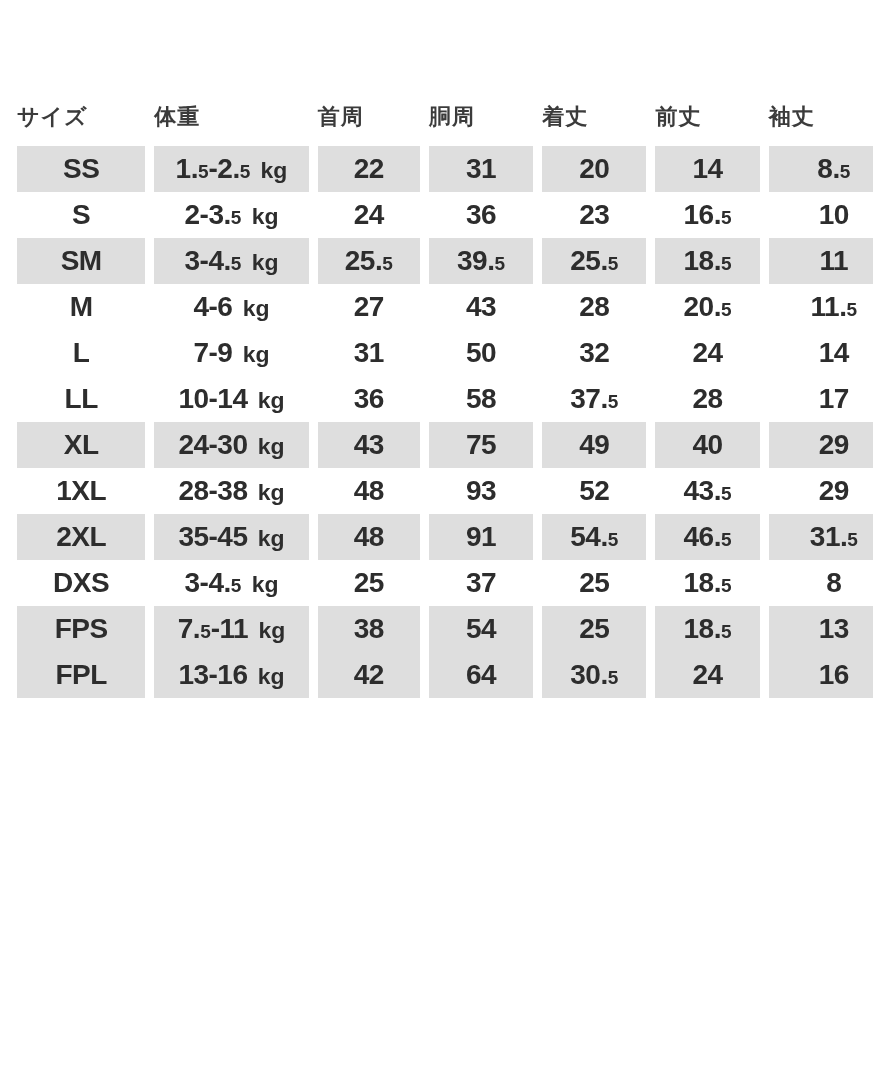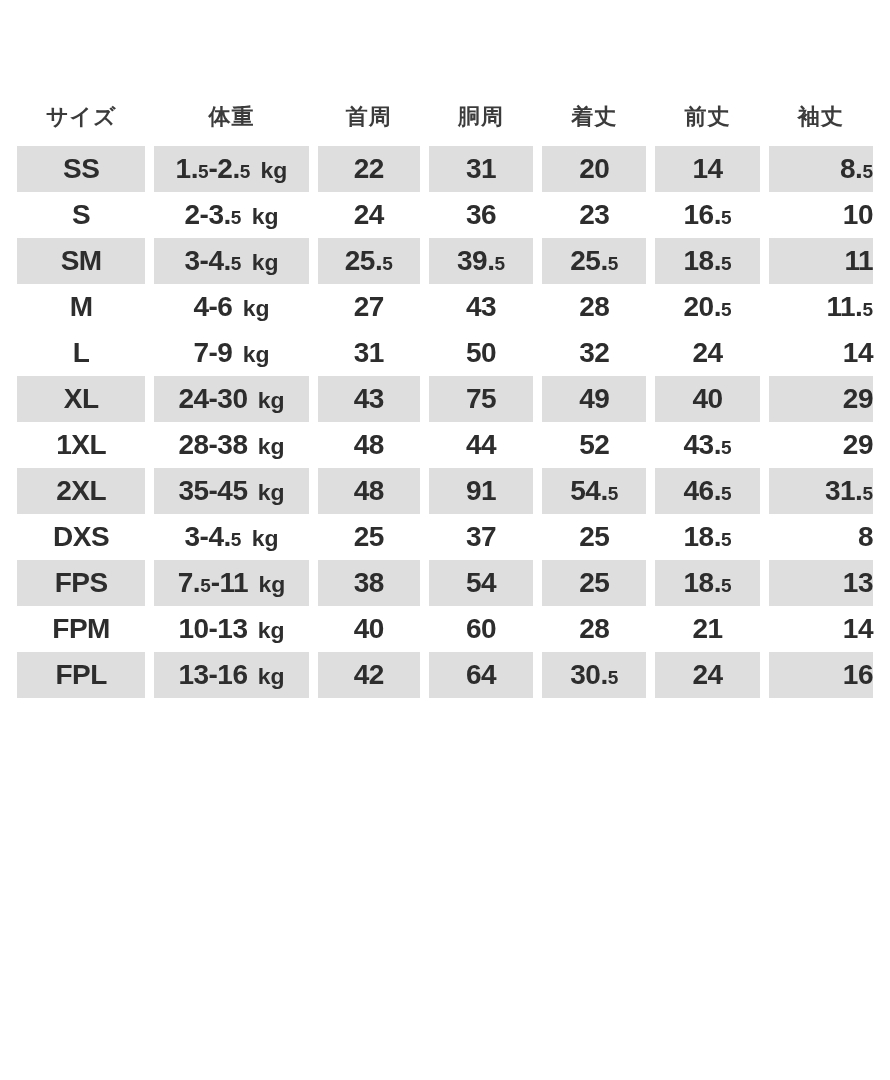--- a/index.html
+++ b/index.html
@@ -28,21 +28,21 @@
     margin:0 auto;
     font-weight:bold;
     color:var(--text);
   }
   thead th{
     height:58px;
     padding:0;
     font-size:22px;
     font-weight:bold;
     color:var(--header);
-    text-align:center;
+    text-align:left;
     vertical-align:middle;
     letter-spacing:1px;
   }
   tbody td{
     height:46px;
     padding:0;
     font-size:28px;
     text-align:center;
     vertical-align:middle;
     letter-spacing:-0.5px;
@@ -54,21 +54,21 @@
   
   .c0{width:128px}
   .c1{width:154px}
   .c2{width:102px}
   .c3{width:104px}
   .c4{width:104px}
   .c5{width:104px}
   .c6{width:104px}
   
   tbody td.c6{
-    text-align:right;
+    text-align:center;
     padding-left:26px;
   }
   
   .dec{
     font-size:0.68em;
     letter-spacing:0;
   }
   
   .unit{
     font-size:0.82em;
@@ -131,34 +131,43 @@
         </tr>
         <tr>
           <td class="c0">L</td>
           <td class="c1">7-9 <span class="unit">kg</span></td>
           <td class="c2">31</td>
           <td class="c3">50</td>
           <td class="c4">32</td>
           <td class="c5">24</td>
           <td class="c6">14</td>
         </tr>
+        <tr>
+          <td class="c0">LL</td>
+          <td class="c1">10-14 <span class="unit">kg</span></td>
+          <td class="c2">36</td>
+          <td class="c3">58</td>
+          <td class="c4">37.<span class="dec">5</span></td>
+          <td class="c5">28</td>
+          <td class="c6">17</td>
+        </tr>
         <tr class="stripe">
           <td class="c0">XL</td>
           <td class="c1">24-30 <span class="unit">kg</span></td>
           <td class="c2">43</td>
           <td class="c3">75</td>
           <td class="c4">49</td>
           <td class="c5">40</td>
           <td class="c6">29</td>
         </tr>
         <tr>
           <td class="c0">1XL</td>
           <td class="c1">28-38 <span class="unit">kg</span></td>
           <td class="c2">48</td>
-          <td class="c3">44</td>
+          <td class="c3">93</td>
           <td class="c4">52</td>
           <td class="c5">43.<span class="dec">5</span></td>
           <td class="c6">29</td>
         </tr>
         <tr class="stripe">
           <td class="c0">2XL</td>
           <td class="c1">35-45 <span class="unit">kg</span></td>
           <td class="c2">48</td>
           <td class="c3">91</td>
           <td class="c4">54.<span class="dec">5</span></td>
@@ -176,29 +185,20 @@
         </tr>
         <tr class="stripe">
           <td class="c0">FPS</td>
           <td class="c1">7.<span class="dec">5</span>-11 <span class="unit">kg</span></td>
           <td class="c2">38</td>
           <td class="c3">54</td>
           <td class="c4">25</td>
           <td class="c5">18.<span class="dec">5</span></td>
           <td class="c6">13</td>
         </tr>
-        <tr>
-          <td class="c0">FPM</td>
-          <td class="c1">10-13 <span class="unit">kg</span></td>
-          <td class="c2">40</td>
-          <td class="c3">60</td>
-          <td class="c4">28</td>
-          <td class="c5">21</td>
-          <td class="c6">14</td>
-        </tr>
         <tr class="stripe">
           <td class="c0">FPL</td>
           <td class="c1">13-16 <span class="unit">kg</span></td>
           <td class="c2">42</td>
           <td class="c3">64</td>
           <td class="c4">30.<span class="dec">5</span></td>
           <td class="c5">24</td>
           <td class="c6">16</td>
         </tr>
       </tbody>

